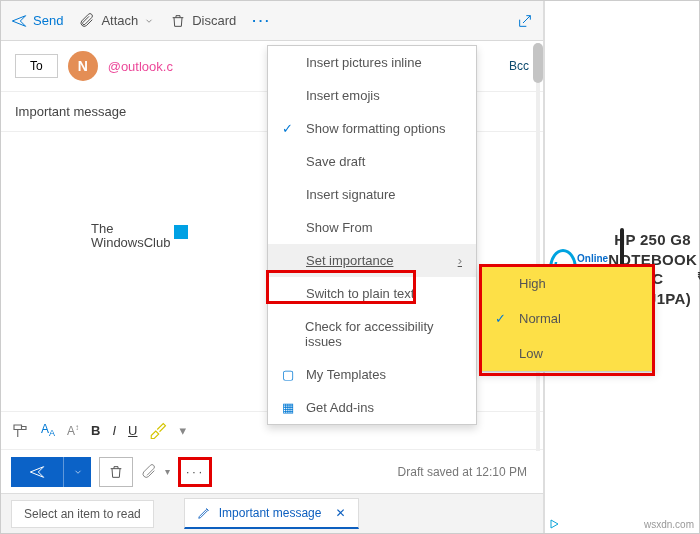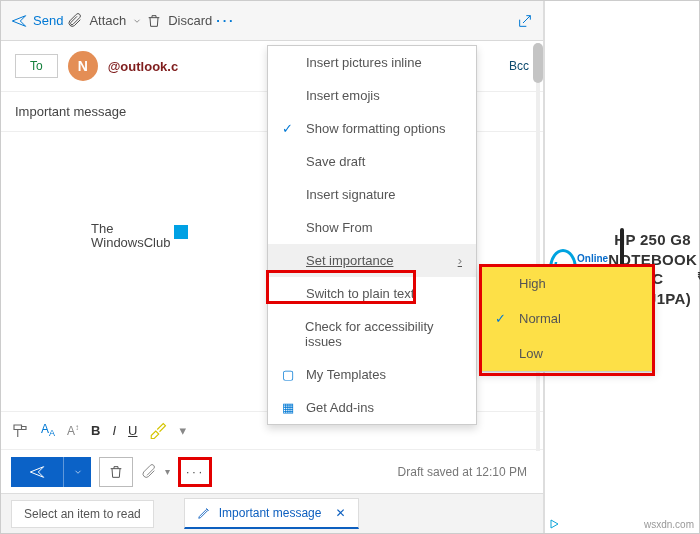--- a/index.html
+++ b/index.html
@@ -2,31 +2,31 @@
 <html><head>
 <meta charset="utf-8">
 <style>
   * { box-sizing: border-box; margin: 0; padding: 0; font-family: "Segoe UI", Arial, sans-serif; }
   body { width: 700px; height: 534px; overflow: hidden; background: #fff; position: relative; font-size: 13px; color: #333; }
   .main { display: flex; width: 700px; height: 534px; border: 1px solid #ccc; }
   .left { flex: 1; display: flex; flex-direction: column; border-right: 1px solid #ddd; position: relative; }
   .right { width: 155px; background: #fff; border-left: 1px solid #ddd; display: flex; flex-direction: row; align-items: center; padding: 6px 4px; font-size: 9px; }
 
   
-  .topbar { display: flex; align-items: center; gap: 4px; padding: 4px 10px; border-bottom: 1px solid #d9d9d9; height: 40px; background: #f6f6f6; }
+  .topbar { display: flex; align-items: center; gap: 16px; padding: 4px 10px; border-bottom: 1px solid #d9d9d9; height: 40px; background: #f6f6f6; }
   .tbtn { display: flex; align-items: center; gap: 6px; color: #505050; cursor: pointer; }
   .blue { color: #0078d4; }
   .topbar .fill { flex: 1; }
   svg.ic { width: 16px; height: 16px; stroke: currentColor; fill: none; stroke-width: 1.5; }
 
   
   .recip { display: flex; align-items: center; gap: 10px; padding: 10px 14px; border-bottom: 1px solid #eee; }
-  .to-btn { border: 1px solid #ccc; padding: 4px 14px; background: #fff; color: #15803d; font-size: 12px; }
+  .to-btn { border: 1px solid #ccc; padding: 4px 14px; background: #fff; color: #000000; font-size: 12px; }
   .avatar { width: 30px; height: 30px; border-radius: 50%; background: #e48e55; color: #fff; display: flex; align-items: center; justify-content: center; font-weight: 600; font-size: 14px; }
-  .email { color: #7f1d1d; font-weight: bold; }
+  .email { color: #ec4899; }
   .bcc { color: #0c4a6e; margin-left: auto; font-size: 12px; }
 
   
   .subject { padding: 12px 14px; border-bottom: 1px solid #eee; font-size: 13px; color: #444; }
 
   
   .bodyarea { flex: 1; position: relative; padding: 20px 14px; }
   .wc-logo { position: absolute; left: 90px; top: 90px; font-size: 13px; line-height: 1.1; color: #444; display: flex; align-items: center; gap: 4px; }
   .wc-sq { width: 14px; height: 14px; background: #00a1e4; display: inline-block; position: relative; top: -4px; }
 

